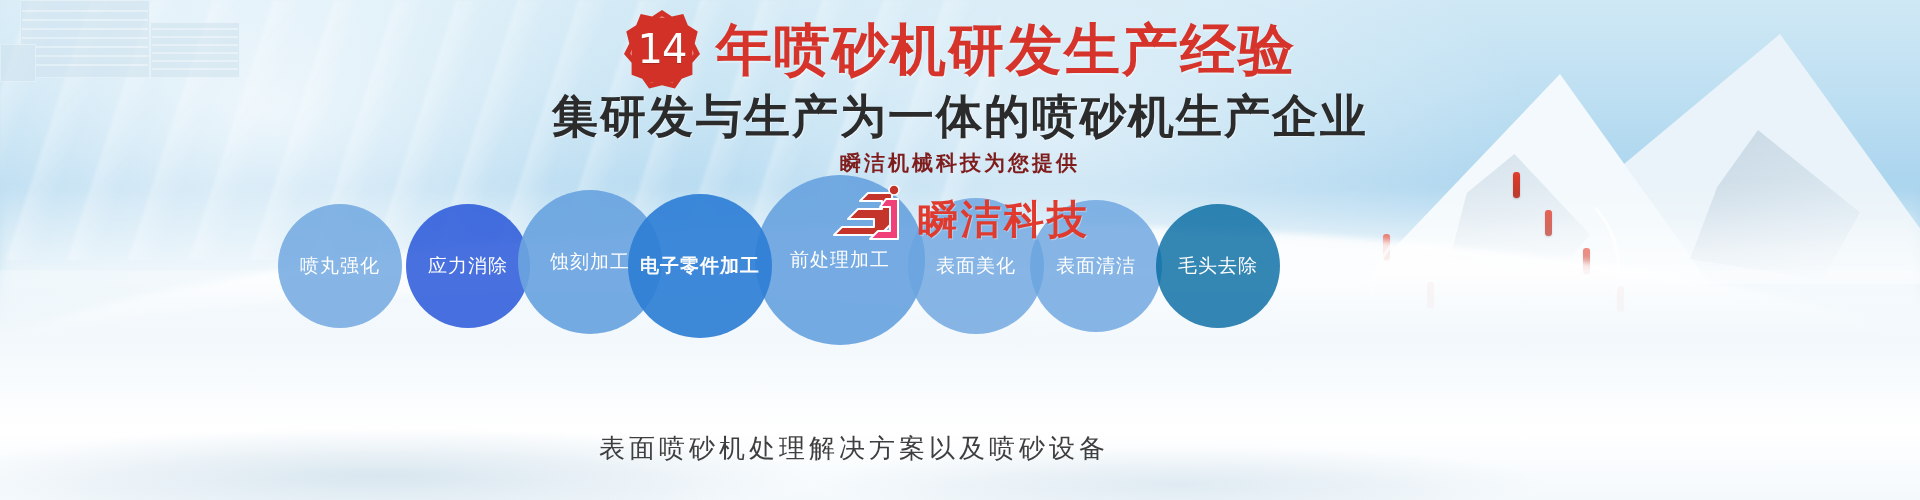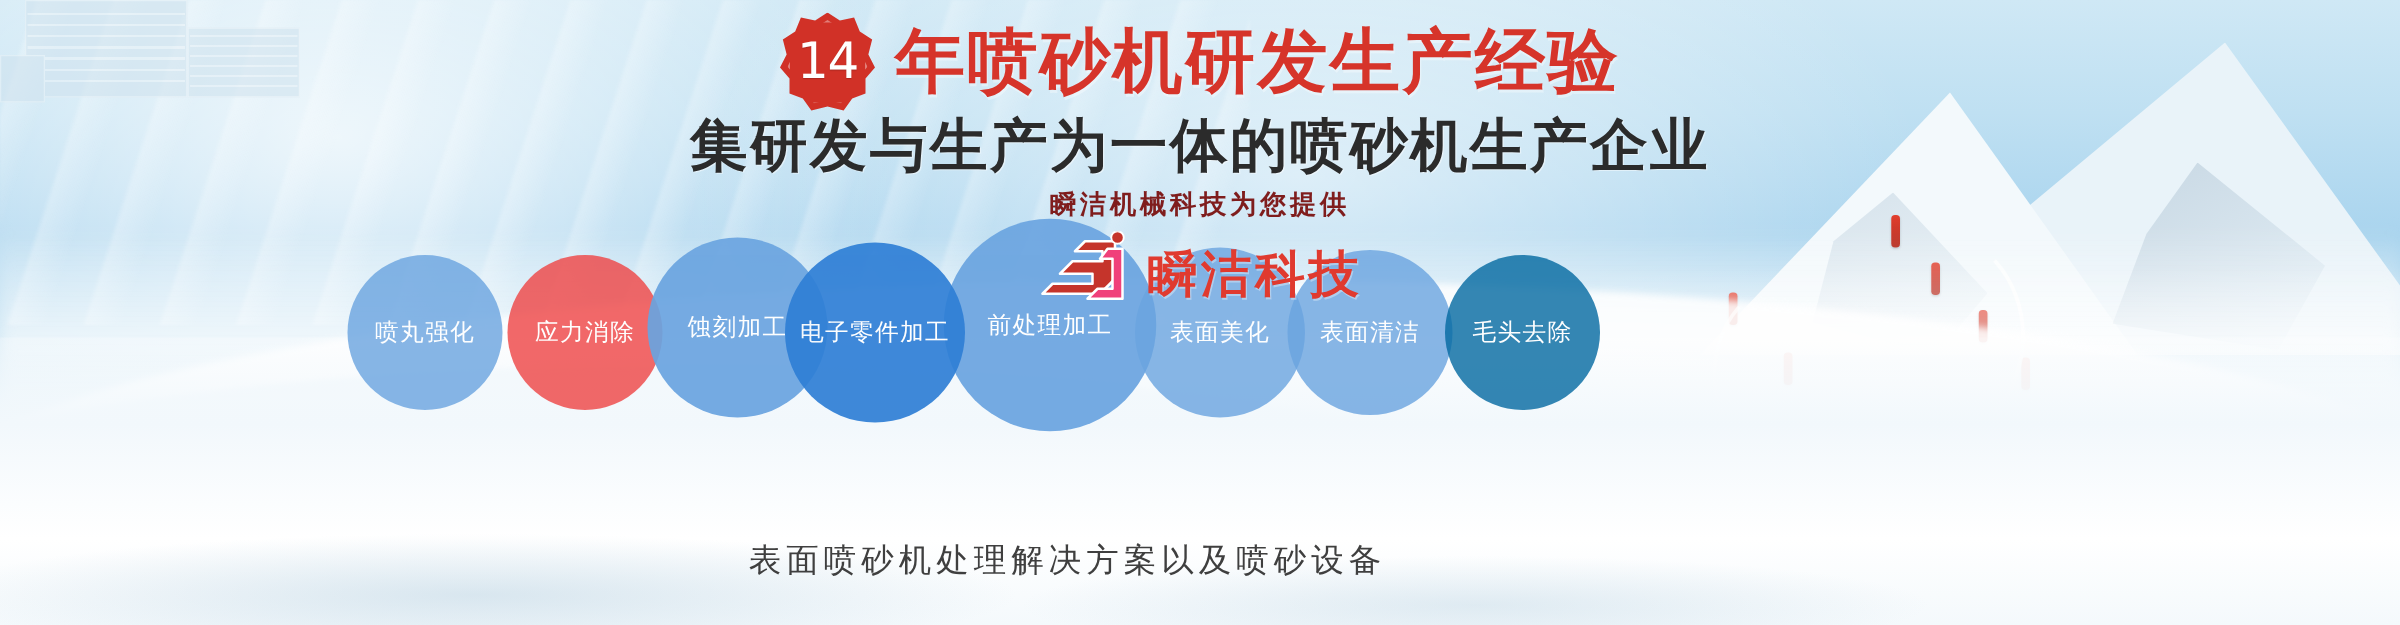--- a/index.html
+++ b/index.html
@@ -294,27 +294,27 @@
   <div class="bg-haze"></div>
   <div class="snow-ridge"></div>
   <div class="snow-ridge2"></div>
   <div class="snow-field"></div>
   <div class="snow-shadow"></div>
 
   <div class="circles" id="circles">
       <div class="circ" style="left: 278px; top: 204px; width: 124px; height: 124px; background: rgb(106, 164, 224); opacity: 0.8; z-index: 2;">
         <span class="lbl">喷丸强化</span>
       </div>
-      <div class="circ" style="left: 406px; top: 204px; width: 124px; height: 124px; background: #ef4444; opacity: 0.8; z-index: 2;">
+      <div class="circ" style="left: 406px; top: 204px; width: 124px; height: 124px; background: #1d4ed8; opacity: 0.8; z-index: 2;">
         <span class="lbl">应力消除</span>
       </div>
       <div class="circ" style="left: 518px; top: 190px; width: 144px; height: 144px; background: rgb(106, 164, 224); opacity: 0.92; z-index: 3;">
         <span class="lbl">蚀刻加工</span>
       </div>
-      <div class="circ" style="left: 628px; top: 194px; width: 144px; height: 144px; background: rgb(47, 127, 214); opacity: 0.92; z-index: 4;">
+      <div class="circ" style="left: 628px; top: 194px; width: 144px; height: 144px; background: rgb(47, 127, 214); opacity: 0.92; z-index: 4; font-weight: bold;">
         <span class="lbl">电子零件加工</span>
       </div>
       <div class="circ" style="left: 755px; top: 175px; width: 170px; height: 170px; background: rgb(106, 164, 224); opacity: 0.92; z-index: 3;">
         <span class="lbl">前处理加工</span>
       </div>
       <div class="circ" style="left: 908px; top: 198px; width: 136px; height: 136px; background: rgb(106, 164, 224); opacity: 0.8; z-index: 2;">
         <span class="lbl">表面美化</span>
       </div>
       <div class="circ" style="left: 1030px; top: 200px; width: 132px; height: 132px; background: rgb(106, 164, 224); opacity: 0.8; z-index: 2;">
         <span class="lbl">表面清洁</span>

